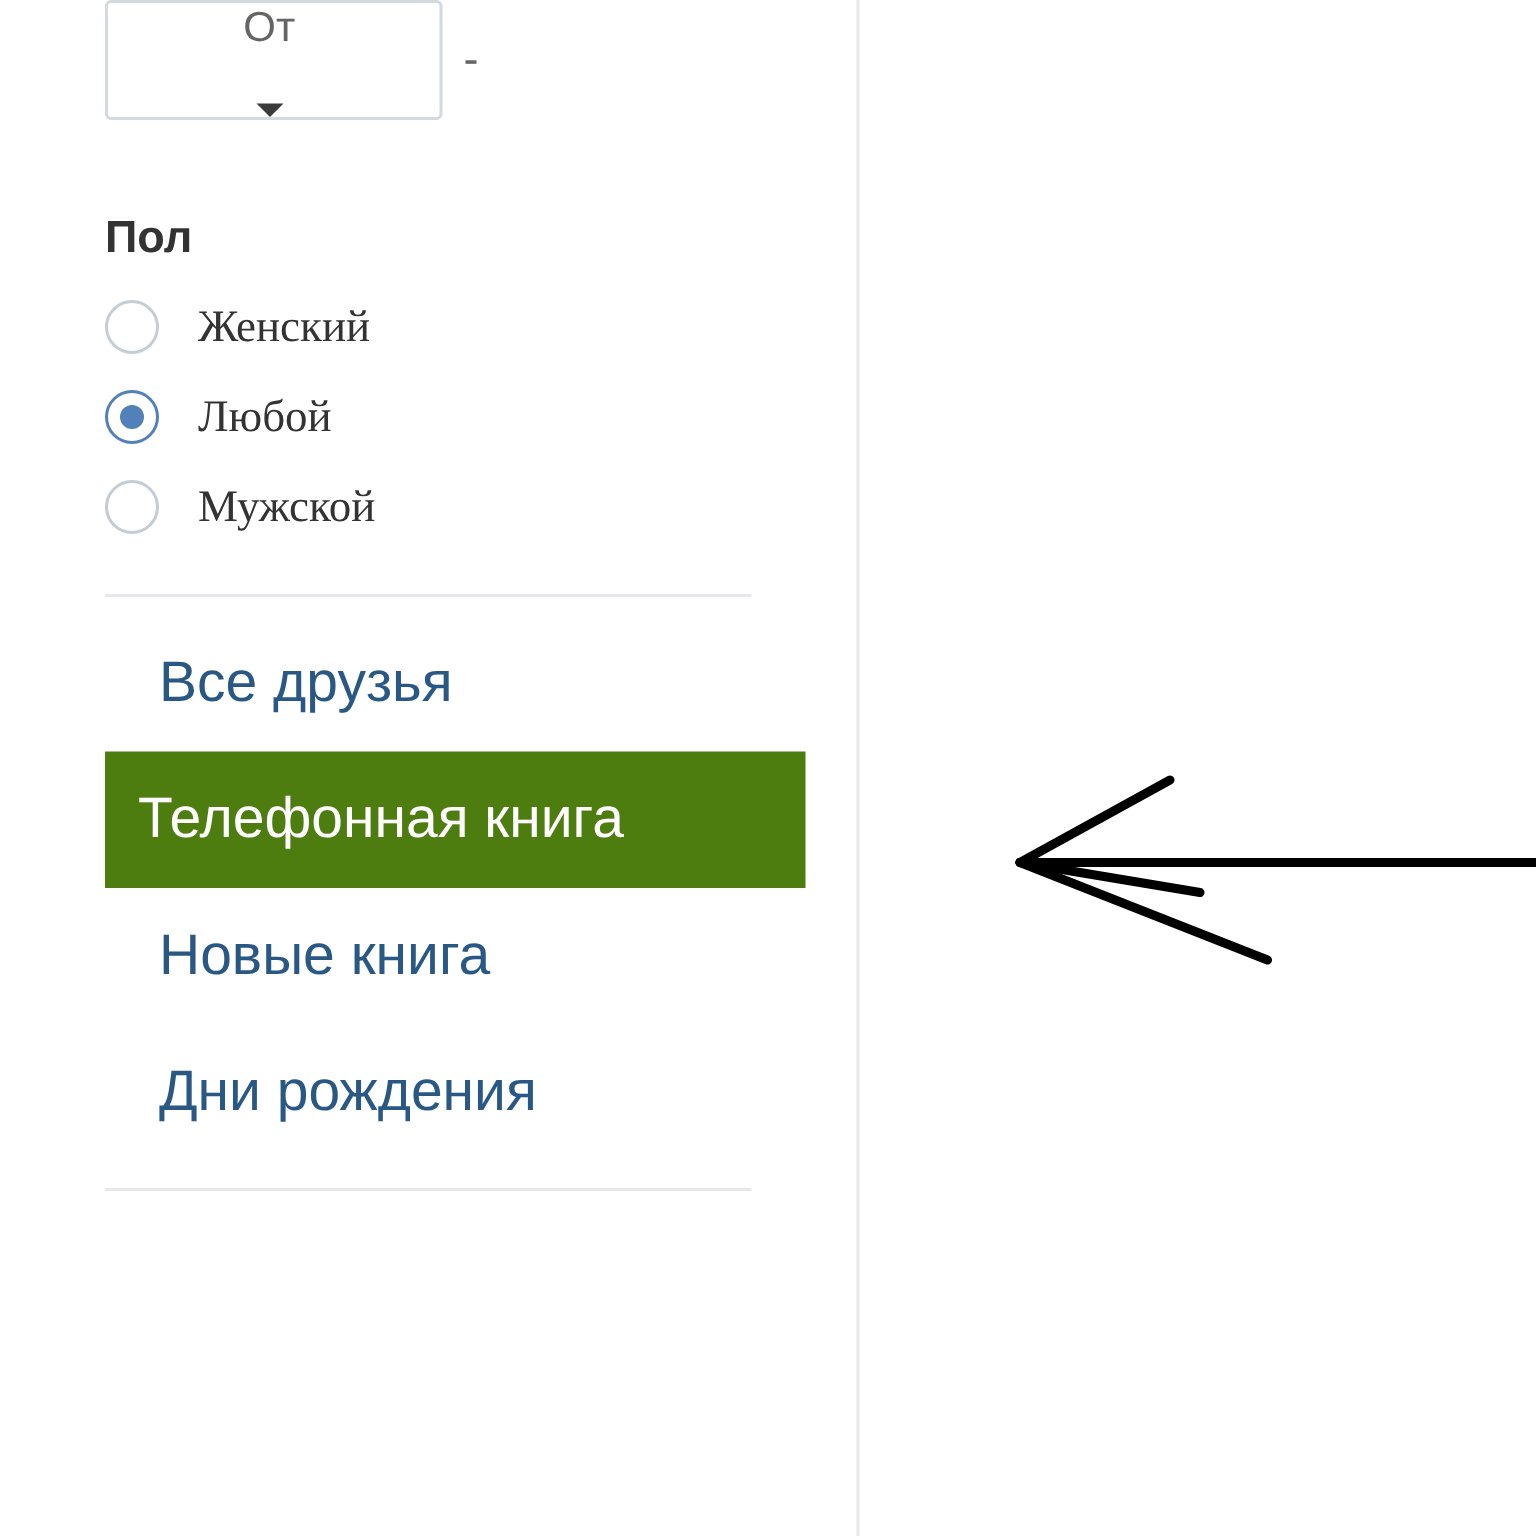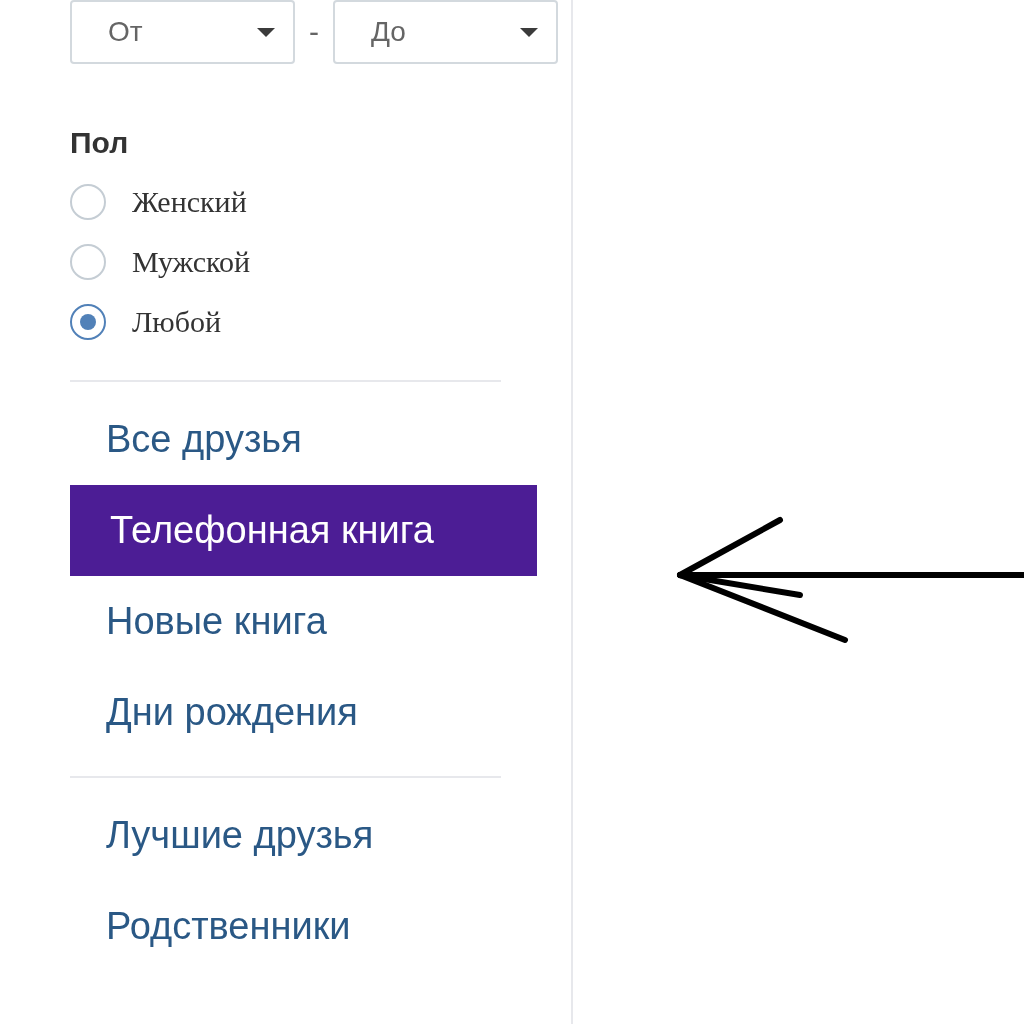--- a/index.html
+++ b/index.html
@@ -21,28 +21,29 @@
     .range-row {
       display: flex;
       align-items: center;
       gap: 12px;
       padding: 0 0 0 70px;
       margin-top: 0;
     }
     .dropdown {
       border: 2px solid #d3d9de;
       border-radius: 4px;
-      height: 64px;
+      height: 80px;
       display: flex;
       align-items: center;
       justify-content: space-between;
-      padding: 0 18px 0 36px;
+      padding: 0 18px 0 12px;
       background: #ffffff;
       cursor: pointer;
       width: 225px;
+      flex-direction: column;
     }
     .dropdown-text {
       font-size: 28px;
       color: #656565;
     }
     .caret {
       width: 0;
       height: 0;
       border-left: 9px solid transparent;
       border-right: 9px solid transparent;
@@ -104,25 +105,25 @@
     .nav-list {
       margin-top: 0;
     }
     .nav-item {
       padding: 24px 0 24px 106px;
       font-size: 38px;
       color: #2a5885;
       cursor: pointer;
     }
     .nav-item.active {
-      background: #4c1d95;
+      background: #4d7c0f;
       color: #ffffff;
       margin-left: 70px;
       margin-right: 34px;
-      padding-left: 40px;
+      padding-left: 22px;
     }
     .divider2 {
       height: 2px;
       background: #e7e8ec;
       margin: 18px 70px 12px 70px;
     }
     .arrow-annotation {
       position: absolute;
       left: 670px;
       top: 490px;
@@ -133,60 +134,52 @@
 <body>
 
 <div class="sidebar">
 
   <div class="range-row">
     <div class="dropdown">
       <span class="dropdown-text">От</span>
       <span class="caret"></span>
     </div>
     <span class="dash">-</span>
-    <div class="dropdown">
-      <span class="dropdown-text">До</span>
-      <span class="caret"></span>
-    </div>
   </div>
 
   <div class="section-label">Пол</div>
 
   <div class="radio-group">
     <div class="radio-option">
       <div class="radio-circle"></div>
       <span class="radio-label">Женский</span>
     </div>
     <div class="radio-option">
-      <div class="radio-circle"></div>
-      <span class="radio-label">Мужской</span>
-    </div>
-    <div class="radio-option">
       <div class="radio-circle selected">
         <div class="radio-dot"></div>
       </div>
       <span class="radio-label">Любой</span>
+    </div>
+    <div class="radio-option">
+      <div class="radio-circle"></div>
+      <span class="radio-label">Мужской</span>
     </div>
   </div>
 
   <div class="divider"></div>
 
   <div class="nav-list">
     <div class="nav-item">Все друзья</div>
     <div class="nav-item active">Телефонная книга</div>
     <div class="nav-item">Новые книга</div>
     <div class="nav-item">Дни рождения</div>
   </div>
 
   <div class="divider2"></div>
 
-  <div class="nav-list">
-    <div class="nav-item">Лучшие друзья</div>
-    <div class="nav-item">Родственники</div>
-  </div>
 
 </div>
 
 <svg class="arrow-annotation" width="360" height="160" viewBox="0 0 360 160">
   <path d="M 360 85 L 10 85" stroke="#000000" stroke-width="6" fill="none" stroke-linecap="round"></path>
   <path d="M 10 85 L 110 30" stroke="#000000" stroke-width="6" fill="none" stroke-linecap="round"></path>
   <path d="M 10 85 L 130 105" stroke="#000000" stroke-width="6" fill="none" stroke-linecap="round"></path>
   <path d="M 10 85 L 175 150" stroke="#000000" stroke-width="6" fill="none" stroke-linecap="round"></path>
 </svg>
 

